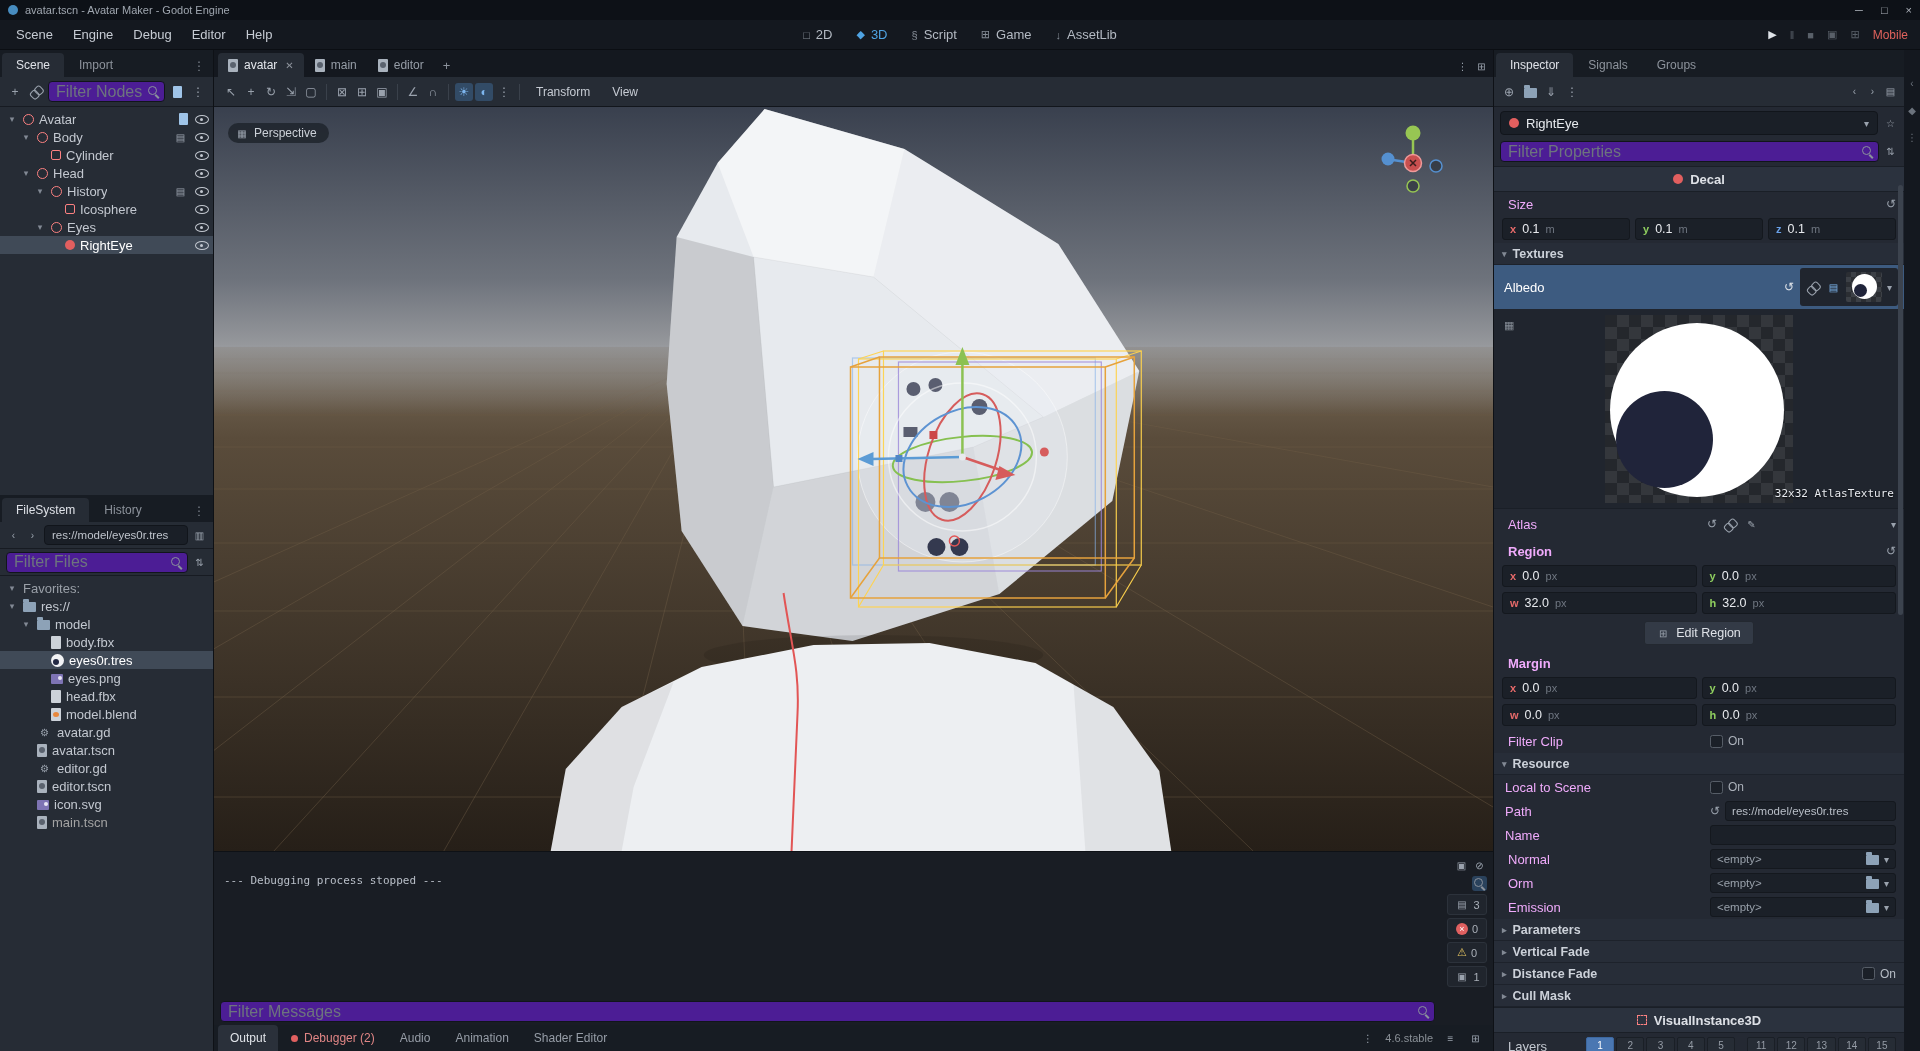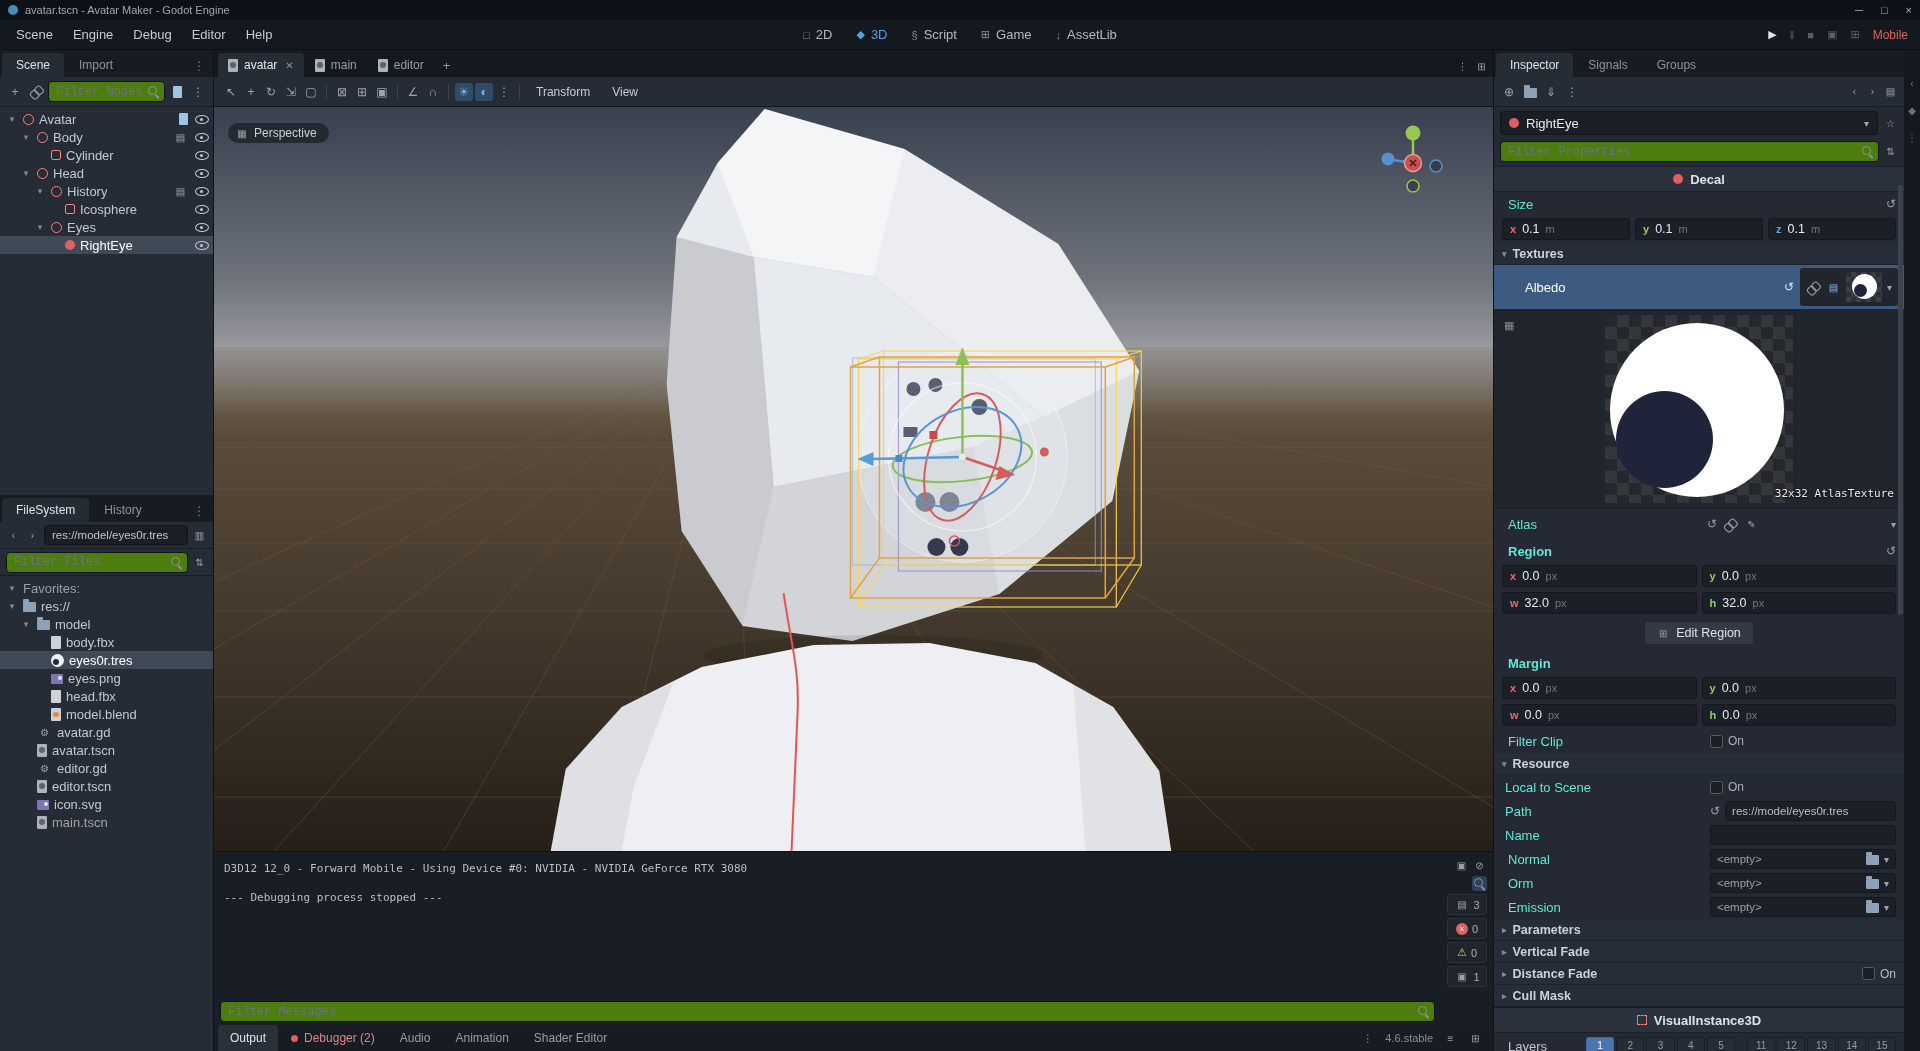--- a/index.html
+++ b/index.html
@@ -39,21 +39,21 @@
 .dock-tab{padding:5px 14px 5px;font-size:12px;color:#8d939c;border-radius:4px 4px 0 0}
 .dock-tab.active{background:#262c35;color:#dfe2e8}
 .dock-tabs .kebab{margin-left:auto;color:#7d848e;padding:4px 6px;font-size:12px}
 
 
 .tb{height:30px;flex:none;background:#262c35;display:flex;align-items:center;gap:3px;padding:0 6px;border-bottom:1px solid #171b22}
 .icn{display:inline-flex;align-items:center;justify-content:center;min-width:18px;height:18px;font-size:12px;color:#9aa2ad;flex:none;border-radius:3px}
 .icn.sm{min-width:15px;height:15px;font-size:10px}
 .icn.on{background:rgba(70,125,185,.38);color:#7db6ee}
 .filter{position:relative;flex:1;min-width:0}
-.filter input{width:100%;height:21px;background:#4d7c0f;border:1px solid #11151b;border-radius:4px;color:#c8cdd4;font-size:12px;padding:0 22px 0 7px;outline:none;font-family:Liberation Mono, monospace}
+.filter input{width:100%;height:21px;background:#4c1d95;border:1px solid #11151b;border-radius:4px;color:#c8cdd4;font-size:16px;padding:0 22px 0 7px;outline:none;font-family:Liberation Sans, sans-serif}
 .filter input::placeholder{color:#6d747e}
 .i-search{width:13px;height:13px;position:relative;display:inline-block;flex:none}
 .i-search::before{content:"";position:absolute;left:1px;top:1px;width:7px;height:7px;border:1.5px solid #8b929c;border-radius:50%}
 .i-search::after{content:"";position:absolute;left:9px;top:9px;width:5px;height:1.6px;background:#8b929c;transform:rotate(45deg);transform-origin:0 0}
 .filter .i-search{position:absolute;right:5px;top:4px}
 .i-eye{width:15px;height:13px;position:relative;display:inline-block;flex:none}
 .i-eye::before{content:"";position:absolute;left:1px;top:2.5px;width:12px;height:7px;border:1.3px solid #c2c7cf;border-radius:50%}
 .i-eye::after{content:"";position:absolute;left:5.5px;top:5px;width:3.4px;height:3.4px;border-radius:50%;background:#c2c7cf}
 .i-link{width:13px;height:13px;position:relative;display:inline-block;flex:none;transform:rotate(45deg)}
 .i-link::before{content:"";position:absolute;left:3px;top:0;width:7px;height:6px;border:1.3px solid #9aa2ad;border-radius:3px}
@@ -133,37 +133,37 @@
 .insp-scroll{flex:1;overflow:hidden;display:flex;flex-direction:column}
 .node-selector-row{display:flex;align-items:center;gap:5px;padding:4px 6px 2px}
 .node-selector{flex:1;height:24px;background:#1a1f27;border:1px solid #11151b;border-radius:4px;display:flex;align-items:center;gap:7px;padding:0 8px;color:#e8ebef}
 .node-selector .chev{margin-left:auto;color:#9aa2ad;font-size:10px}
 .insp-filter{display:flex;align-items:center;gap:4px;padding:4px 6px}
 .cat{height:26px;flex:none;background:#2b323e;display:flex;align-items:center;justify-content:center;gap:7px;font-weight:bold;color:#dde0e6;border-top:1px solid #1a1f27;border-bottom:1px solid #1a1f27}
 .group-hdr{height:22px;flex:none;background:#272d38;display:flex;align-items:center;gap:6px;padding:0 8px;font-weight:bold;color:#ccd1d9;font-size:12.5px;border-bottom:1px solid #1d222b}
 .group-hdr .tw{font-size:9px;color:#828994}
 .group-hdr .right{margin-left:auto;display:flex;align-items:center;gap:5px;font-weight:normal;font-size:12px;color:#b6bcc5}
 .prop-row{min-height:24px;display:flex;align-items:center;padding:0 8px 0 14px;gap:6px}
-.prop-row .plabel{flex:1;color:#5eead4;overflow:hidden;white-space:nowrap;text-overflow:ellipsis}
+.prop-row .plabel{flex:1;color:#f0abfc;overflow:hidden;white-space:nowrap;text-overflow:ellipsis}
 .prop-row .plabel.b{font-weight:bold}
 .prop-row.indent{padding-left:11px}
 .pval{width:186px;flex:none;display:flex;align-items:center;gap:5px}
 .vec-row{display:flex;gap:5px;padding:2px 8px 3px;align-items:center}
 .vfield{flex:1;display:flex;align-items:center;background:#1b2028;border:1px solid #14181e;border-radius:3px;height:22px;padding:0 7px;gap:6px;min-width:0}
 .ax{font-size:11px;font-weight:bold}
 .ax.x,.ax.w{color:#e66a6a}.ax.y,.ax.h{color:#8fce5f}.ax.z{color:#6aa1e8}
 .vval{color:#e8eaee;font-size:12.5px}
 .vunit{color:#6f7681;font-size:11px}
 .revert{color:#9aa2ad;font-size:12px;flex:none}
 .chev{color:#9aa2ad;font-size:10px}
 .field{flex:1;height:20px;background:#1b2028;border:1px solid #14181e;border-radius:3px;display:flex;align-items:center;gap:5px;padding:0 6px;font-size:11.5px;color:#b9bfc8;min-width:0;overflow:hidden;white-space:nowrap}
 .empty-val{color:#98a0aa}
 .btn{background:#333a46;border:1px solid #232830;border-radius:3px;height:24px;padding:0 12px;display:inline-flex;align-items:center;gap:7px;color:#dfe2e8;font-size:12.5px}
 .btn-row{display:flex;justify-content:center;padding:4px 0 6px}
-.albedo-row{height:44px;flex:none;background:#3d5b80;display:flex;align-items:center;gap:6px;padding:0 6px 0 31px}
+.albedo-row{height:44px;flex:none;background:#3d5b80;display:flex;align-items:center;gap:6px;padding:0 6px 0 10px}
 .albedo-row .plabel{flex:1;color:#fff}
 .albedo-right{display:flex;align-items:center;gap:5px;background:#20252e;border-radius:3px;padding:3px 6px;height:38px}
 .mini-eye{width:36px;height:30px;position:relative;background-color:#2b2e33;background-image:linear-gradient(45deg,#3c4046 25%,transparent 25%,transparent 75%,#3c4046 75%),linear-gradient(45deg,#3c4046 25%,transparent 25%,transparent 75%,#3c4046 75%);background-size:10px 10px;background-position:0 0,5px 5px;border-radius:2px;overflow:hidden}
 .mini-eye .w{position:absolute;left:6px;top:2px;width:25px;height:25px;background:#fff;border-radius:50%}
 .mini-eye .p{position:absolute;left:8px;top:12px;width:13px;height:13px;background:#20243a;border-radius:50%}
 .tex-preview{height:200px;flex:none;background:#20252e;position:relative;display:flex;align-items:center;justify-content:center;border-bottom:1px solid #1a1f27}
 .checker{width:188px;height:188px;position:relative;background-color:#24272c;background-image:linear-gradient(45deg,#34373c 25%,transparent 25%,transparent 75%,#34373c 75%),linear-gradient(45deg,#34373c 25%,transparent 25%,transparent 75%,#34373c 75%);background-size:24px 24px;background-position:0 0,12px 12px}
 .checker .w{position:absolute;left:5px;top:8px;width:174px;height:174px;background:#fff;border-radius:50%}
 .checker .p{position:absolute;left:11px;top:76px;width:97px;height:97px;background:#20243a;border-radius:50%}
 .tex-caption{position:absolute;right:10px;bottom:8px;font-size:11px;color:#e8ebf0;text-shadow:0 1px 2px #000;font-family:"DejaVu Sans Mono",monospace}
@@ -567,21 +567,21 @@
             <circle cx="65" cy="45" r="6" fill="rgba(40,45,52,0.55)" stroke="#5590d0" stroke-width="1.5"></circle>
             <circle cx="42" cy="42" r="8.5" fill="#c94f4f" stroke="#ef9a9a" stroke-width="1.5"></circle>
             <path d="M39,39L45,45 M45,39L39,45" stroke="#3a1d1d" stroke-width="1.5"></path>
           </svg>
         </div>
       </div>
 
       <div class="bottom-panel">
         <div class="console-wrap">
           <div class="console-left">
-            <div class="console"><div>D3D12 12_0 - Forward Mobile - Using Device #0: NVIDIA - NVIDIA GeForce RTX 3080</div><div class="blank"></div><div>--- Debugging process stopped ---</div></div>
+            <div class="console"><div class="blank"></div><div>--- Debugging process stopped ---</div></div>
             <div class="filter-msg">
               <div class="filter">
                 <input placeholder="Filter Messages" style="">
                 <span class="i-search"></span>
               </div>
             </div>
           </div>
           <div class="console-right">
             <div class="cr-row">
               <span class="icn sm">▣</span>

